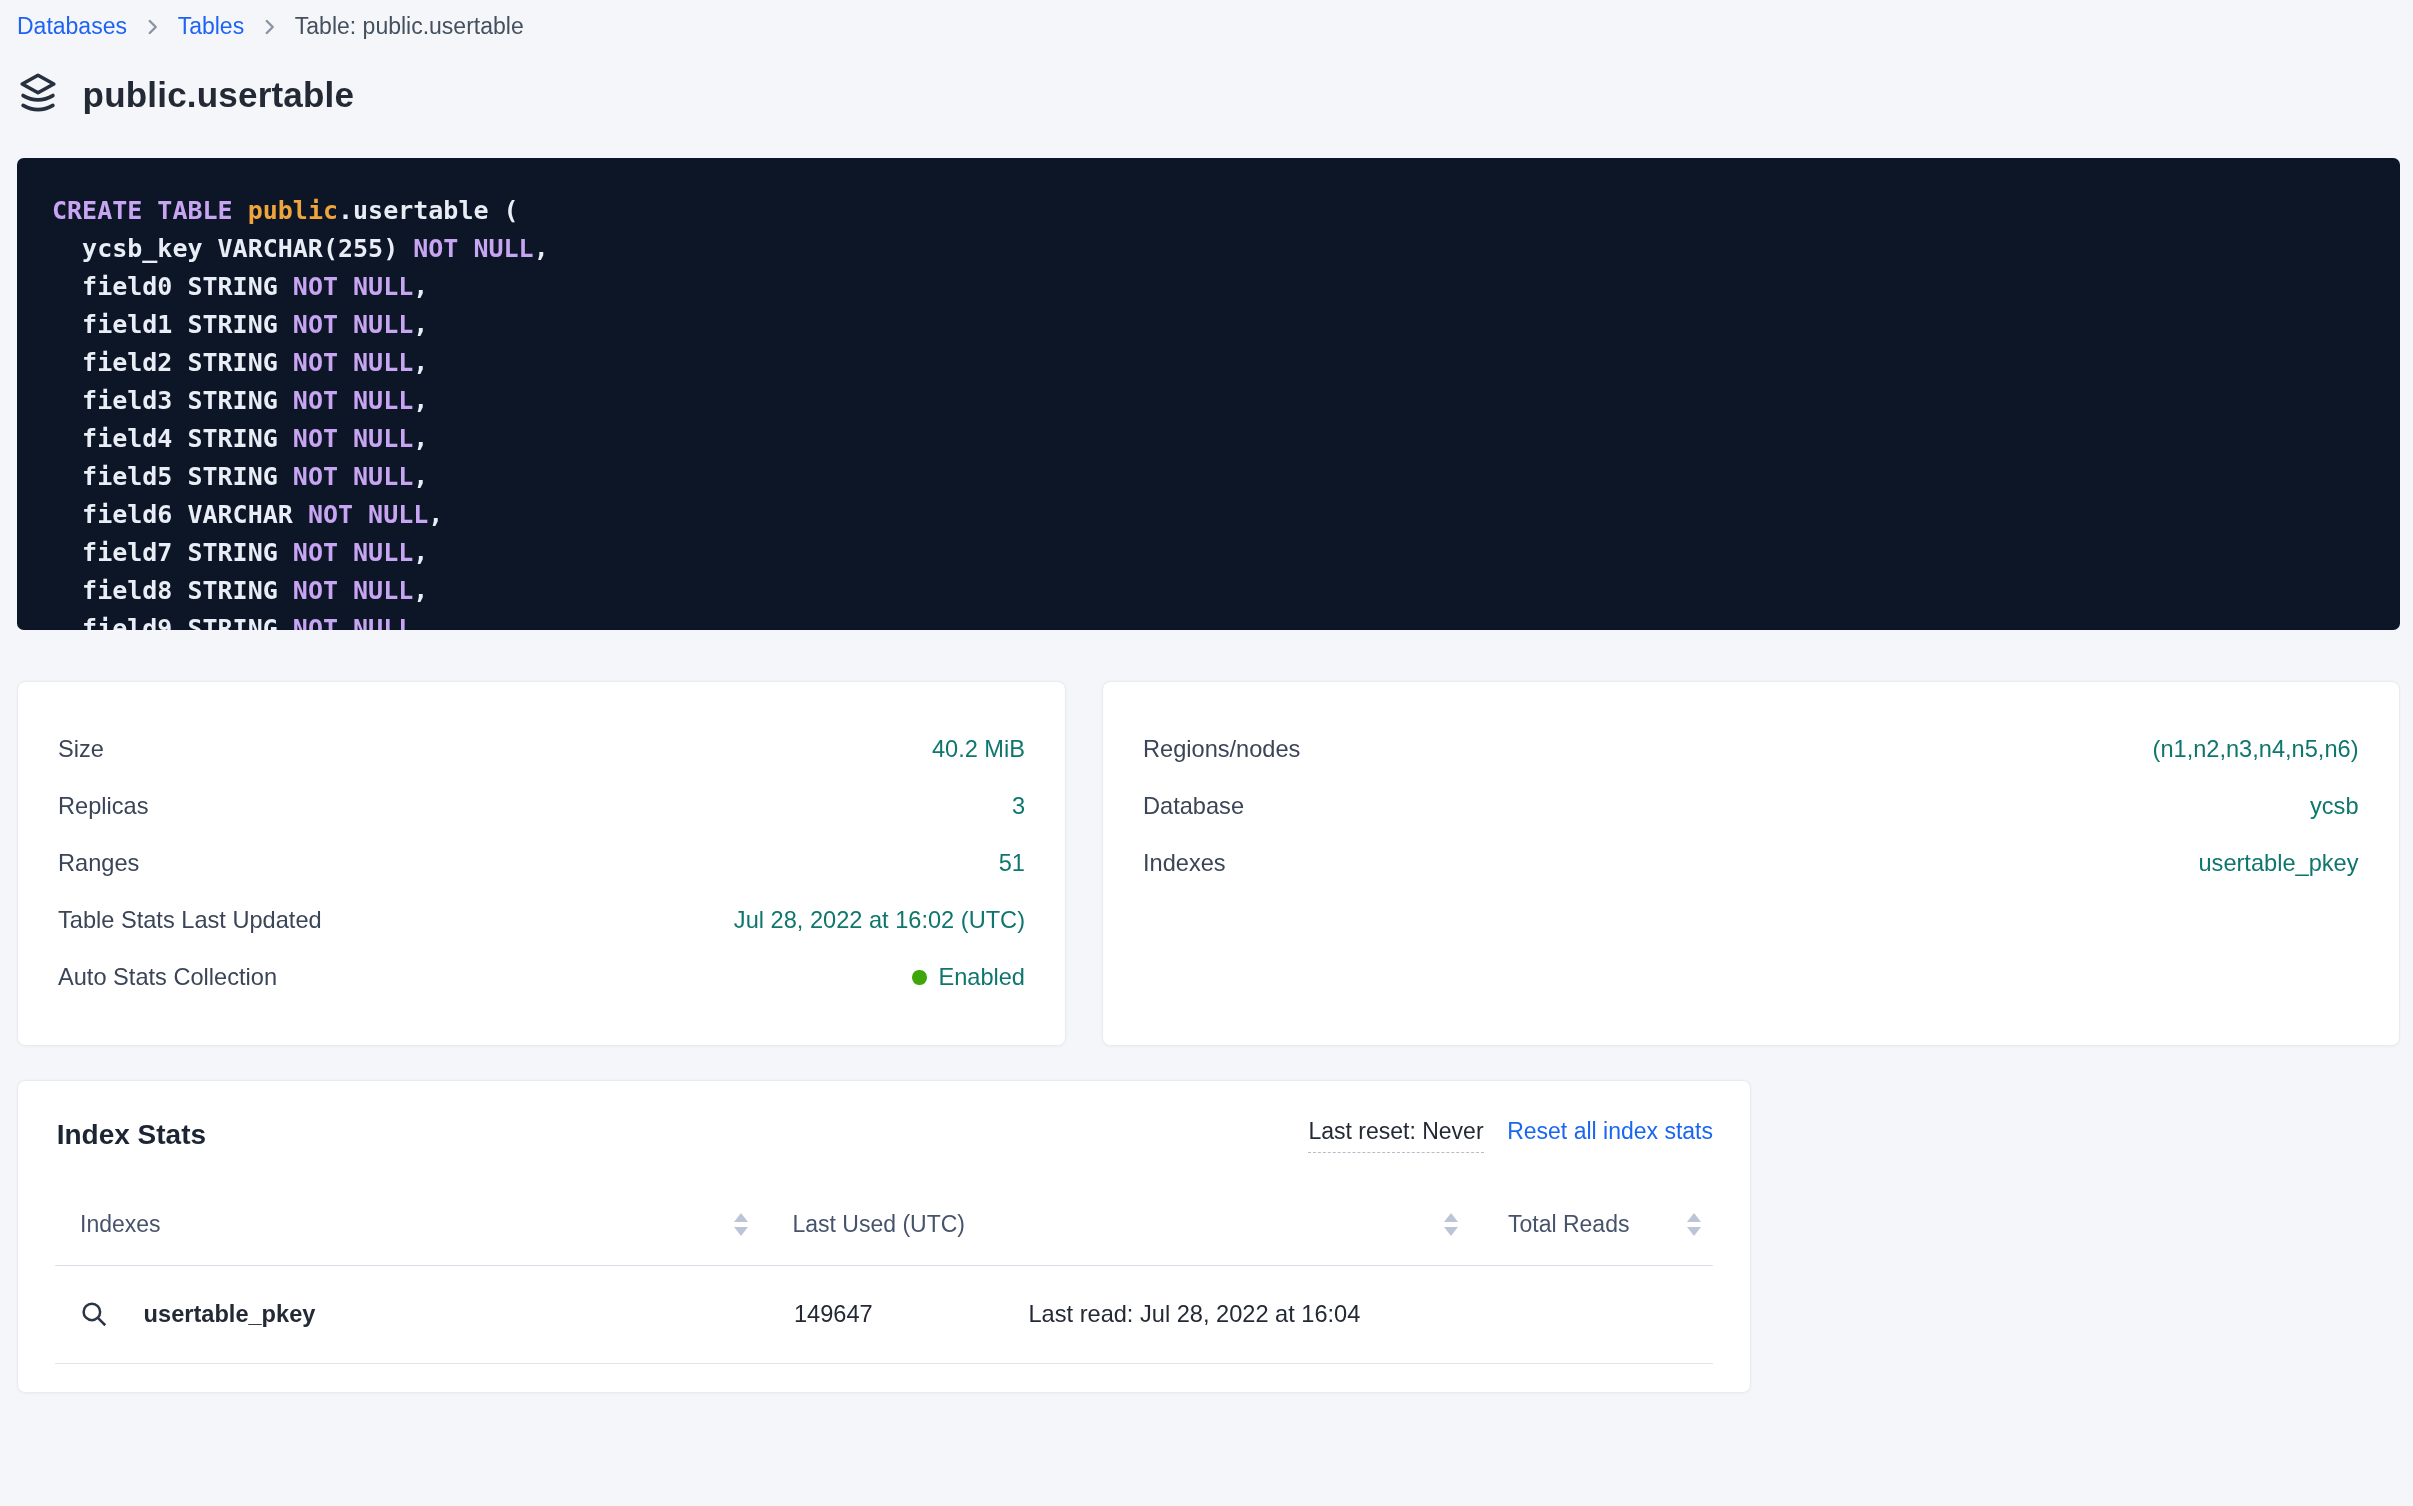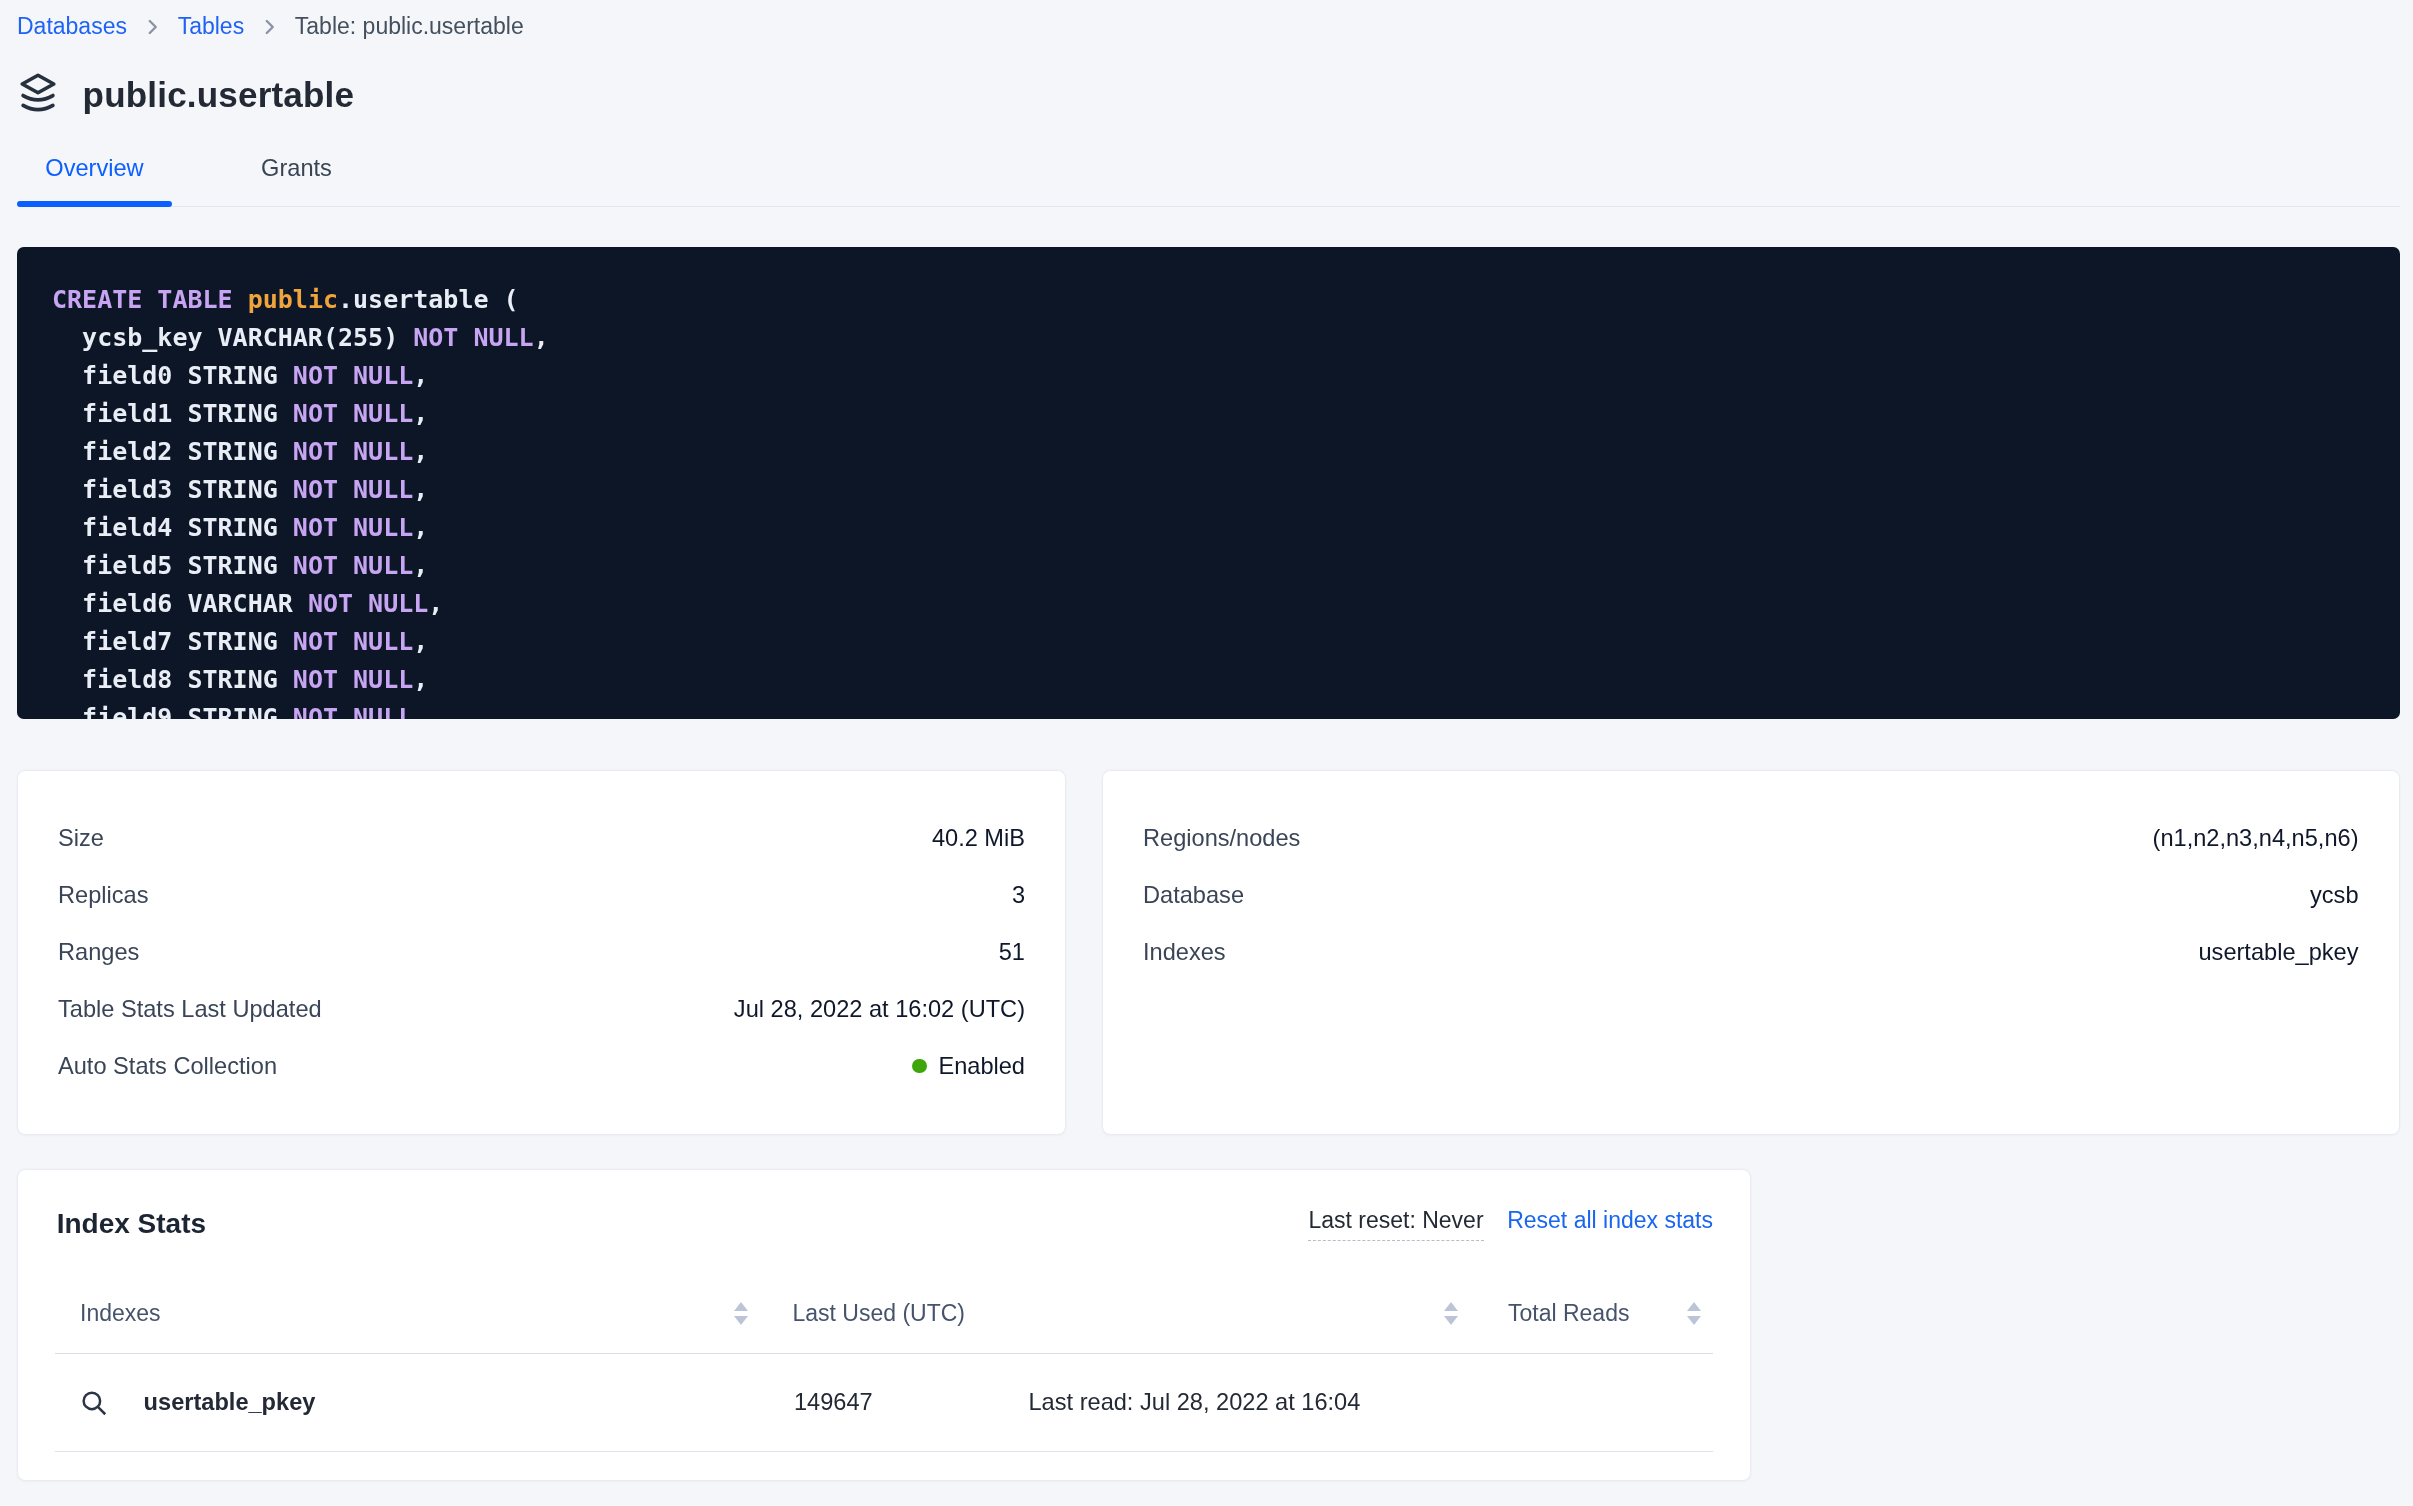--- a/index.html
+++ b/index.html
@@ -38,21 +38,21 @@
   .tok-db { color:#f0a43c;text-align:right; }
   .tok-plain { color:#e9edf5; }
 
   
   .cards-row { margin-top:51px; display:flex; gap:36px; }
   .card { background:#ffffff; border:0.8px solid #e8ebf2; border-radius:8.4px; box-shadow:0 0.8px 2.5px rgba(40,50,70,0.04); }
   .card-left  { width:1051px; padding:39px 40px; }
   .card-right { width:1300px; padding:39px 40px; }
   .stat-row { height:57px; display:flex; justify-content:space-between; align-items:center; font-size:23.6px; }
   .stat-label { color:#3a4557; }
-  .stat-value { color:#0f172a; display:flex; align-items:center; gap:11.8px; }
+  .stat-value { color:#0f766e; display:flex; align-items:center; gap:11.8px; }
   .dot { width:14.3px; height:14.3px; border-radius:50%; background:#3ea60a; display:inline-block; }
 
   
   .index-card { margin-top:34px; width:1734px; background:#fff; border:0.8px solid #e8ebf2; border-radius:8.4px;
                 box-shadow:0 0.8px 2.5px rgba(40,50,70,0.04); padding:0 37px; }
   .index-header { padding-top:37px; display:flex; justify-content:space-between; align-items:center; }
   .index-title { font-size:28px; font-weight:700; color:#1b2533; padding-left:1.7px; }
   .index-controls { display:flex; align-items:flex-start; gap:23.6px; font-size:23px; }
   .last-reset { color:#242a35; border-bottom:1.7px dashed #b6bdca; padding-bottom:6.7px; cursor:default; }
   .reset-link { color:#1a66f0; font-weight:500; text-decoration:none; cursor:pointer; }
@@ -101,29 +101,20 @@
     <span>
       <svg width="42" height="47" viewBox="0 0 24 26" fill="none" stroke="#26303e" stroke-width="2.1" stroke-linecap="round" stroke-linejoin="round">
         <path d="M12 2 L21 7 L12 12 L3 7 Z"></path>
         <path d="M3.5 13.6 Q12 18.6 20.5 13.6"></path>
         <path d="M3.5 19.2 Q12 24.2 20.5 19.2"></path>
       </svg>
     </span>
     <h1>public.usertable</h1>
   </div>
 
-  <div class="tabs">
-    <div class="tab active">
-      <span>Overview</span>
-      <span class="tab-underline"></span>
-    </div>
-    <div class="tab">
-      <span>Grants</span>
-    </div>
-  </div>
 
   <div class="code-block">
     <div class="code-line"><span class="tok-kw">CREATE TABLE </span><span class="tok-db">public</span><span class="tok-plain">.usertable (</span></div>
     <div class="code-line"><span class="tok-plain">  ycsb_key VARCHAR(255) </span><span class="tok-kw">NOT NULL</span><span class="tok-plain">,</span></div>
     <div class="code-line"><span class="tok-plain">  field0 STRING </span><span class="tok-kw">NOT NULL</span><span class="tok-plain">,</span></div>
     <div class="code-line"><span class="tok-plain">  field1 STRING </span><span class="tok-kw">NOT NULL</span><span class="tok-plain">,</span></div>
     <div class="code-line"><span class="tok-plain">  field2 STRING </span><span class="tok-kw">NOT NULL</span><span class="tok-plain">,</span></div>
     <div class="code-line"><span class="tok-plain">  field3 STRING </span><span class="tok-kw">NOT NULL</span><span class="tok-plain">,</span></div>
     <div class="code-line"><span class="tok-plain">  field4 STRING </span><span class="tok-kw">NOT NULL</span><span class="tok-plain">,</span></div>
     <div class="code-line"><span class="tok-plain">  field5 STRING </span><span class="tok-kw">NOT NULL</span><span class="tok-plain">,</span></div>

